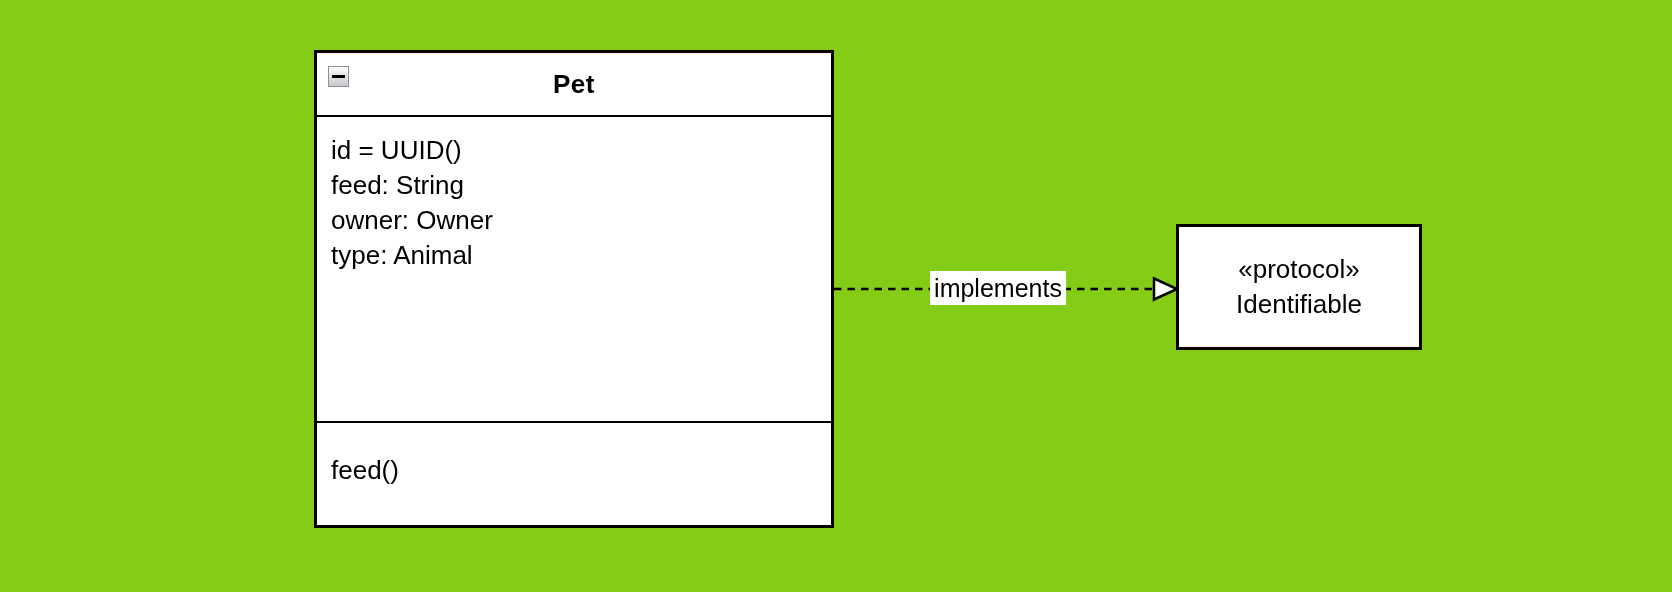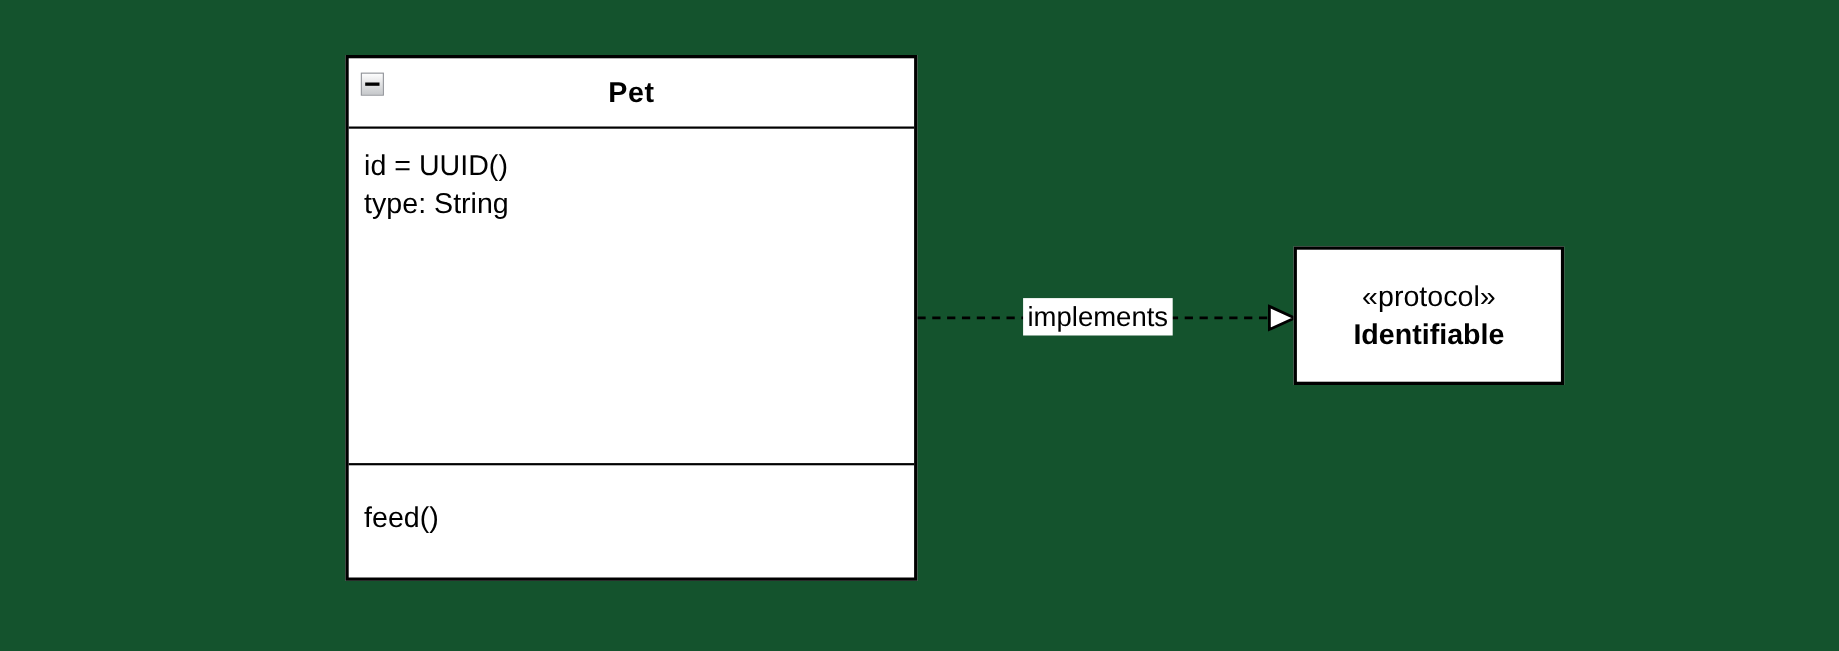--- a/index.html
+++ b/index.html
@@ -5,21 +5,21 @@
   * { box-sizing: border-box; margin: 0; padding: 0; }
   html, body {
     width: 1672px; height: 592px;
     background: #ffffff;
     font-family: "Liberation Sans", "DejaVu Sans", sans-serif;
     color: #000000;
   }
   .canvas {
     position: relative;
     width: 1672px; height: 592px;
-    background: #14532d;
+    background: #84cc16;
     overflow: hidden;
   }
 
   
   .uml-box {
     position: absolute;
     background: #ffffff;
     border: 3px solid #000000;
   }
 
@@ -68,21 +68,21 @@
 
   #protocol-box {
     left: 1176px; top: 224px;
     width: 246px; height: 126px;
     display: flex; flex-direction: column;
     align-items: center; justify-content: center;
     text-align: left;
     font-size: 26px;
     line-height: 35px;
   }
-  .protocol-name { font-weight: bold; }
+  .protocol-name { font-weight: normal; }
 
   
   #implements-arrow-svg {
     position: absolute;
     left: 834px; top: 269px;
     width: 346px; height: 40px;
   }
   .implements-label {
     position: absolute;
     left: 998px; top: 271px;
@@ -102,21 +102,23 @@
 
   <div class="uml-box" id="pet-box">
     <div class="pet-header">
       <button class="collapse-btn">
         <span class="minus-bar"></span>
       </button>
       <span class="pet-title">Pet</span>
     </div>
     <div class="attrs-section">
       <div>id = UUID()</div>
-      <div>type: String</div>
+      <div>feed: String</div>
+      <div>owner: Owner</div>
+      <div>type: Animal</div>
     </div>
     <div class="methods-section">
       <div>feed()</div>
     </div>
   </div>
 
   <svg id="implements-arrow-svg" viewBox="0 0 346 40">
     <line x1="0" y1="20" x2="319" y2="20" stroke="#000000" stroke-width="2.5" stroke-dasharray="7.5 6"></line>
     <polygon points="320,9.5 343,20 320,30.5" fill="#ffffff" stroke="#000000" stroke-width="2.5"></polygon>
   </svg>

